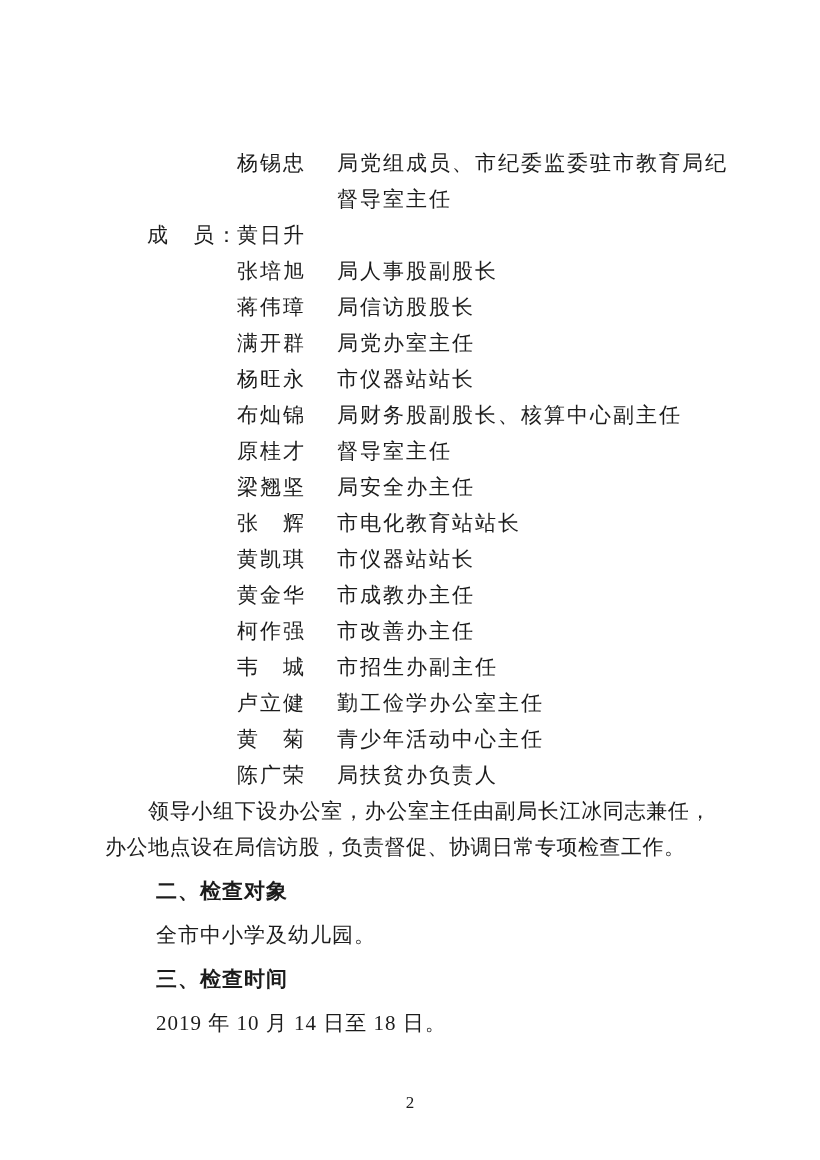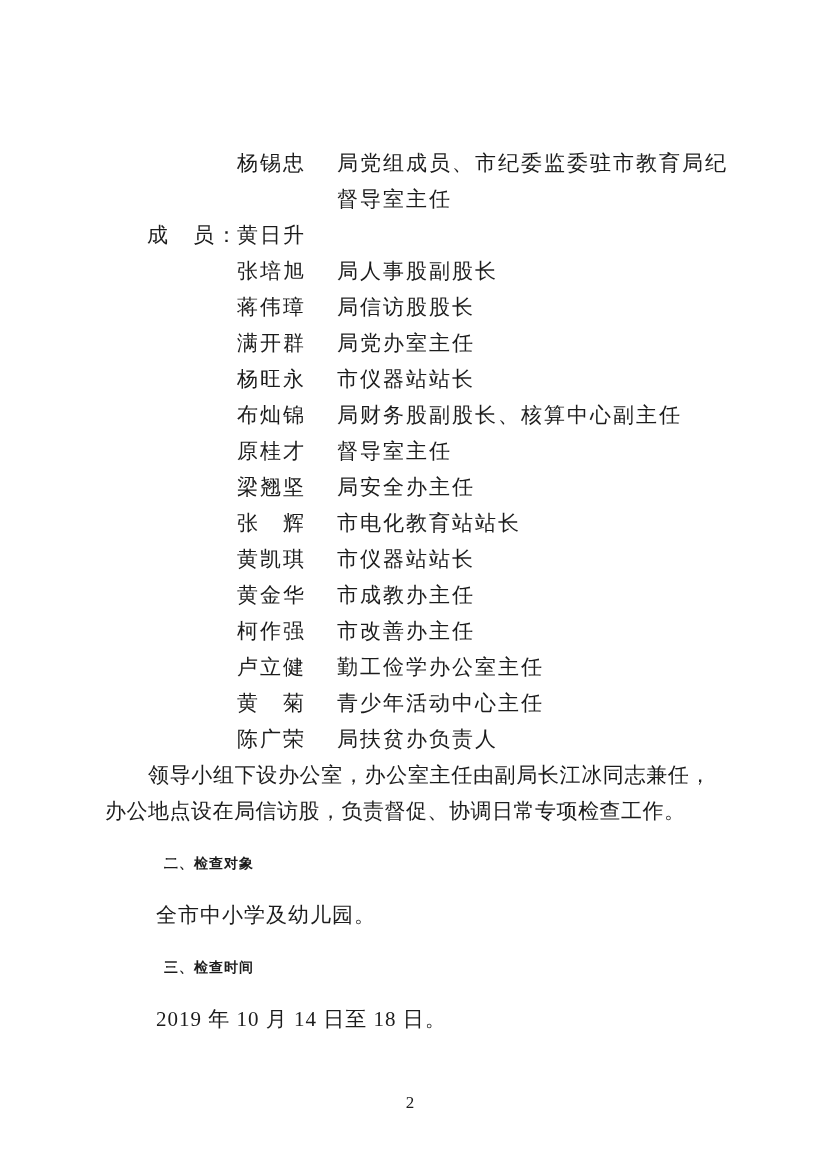--- a/index.html
+++ b/index.html
@@ -50,22 +50,22 @@
     white-space: nowrap;
   }
   
   .para {
     margin: 0;
     text-indent: 43px;
     text-align: justify;
     letter-spacing: 0.5px;
   }
   .sec-heading {
-    margin: 16px;
-    font-size: 14px;
+    margin: 8px;
+    font-size: 21px;
     line-height: 36px;
     font-weight: bold;
     font-family: "Liberation Sans", "DejaVu Sans", sans-serif;
     text-indent: 43px;
     letter-spacing: 1px;
   }
   .sec-body {
     margin: 8px;
     text-indent: 43px;
     letter-spacing: 1px;
@@ -184,20 +184,27 @@
   </div>
 
   <div class="member-row">
     <span class="member-label"></span>
     <span class="member-name">柯作强</span>
     <span class="member-role">
             <span class="role-line">市改善办主任</span>
           </span>
   </div>
 
+  <div class="member-row">
+    <span class="member-label"></span>
+    <span class="member-name">韦　城</span>
+    <span class="member-role">
+            <span class="role-line">市招生办副主任</span>
+          </span>
+  </div>
 
   <div class="member-row">
     <span class="member-label"></span>
     <span class="member-name">卢立健</span>
     <span class="member-role">
             <span class="role-line">勤工俭学办公室主任</span>
           </span>
   </div>
 
   <div class="member-row">

